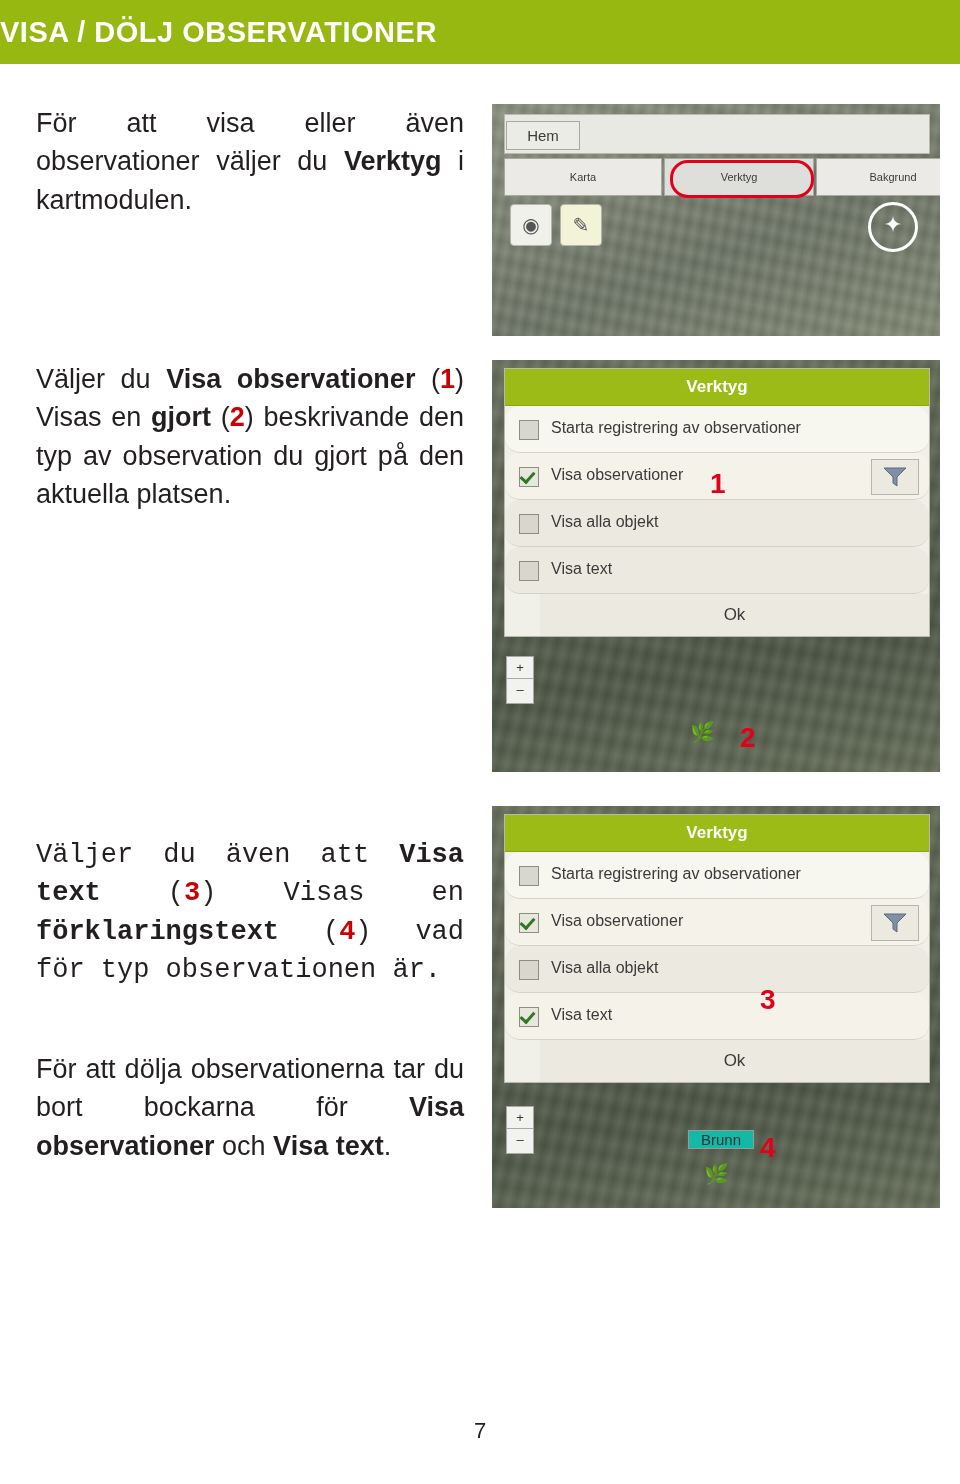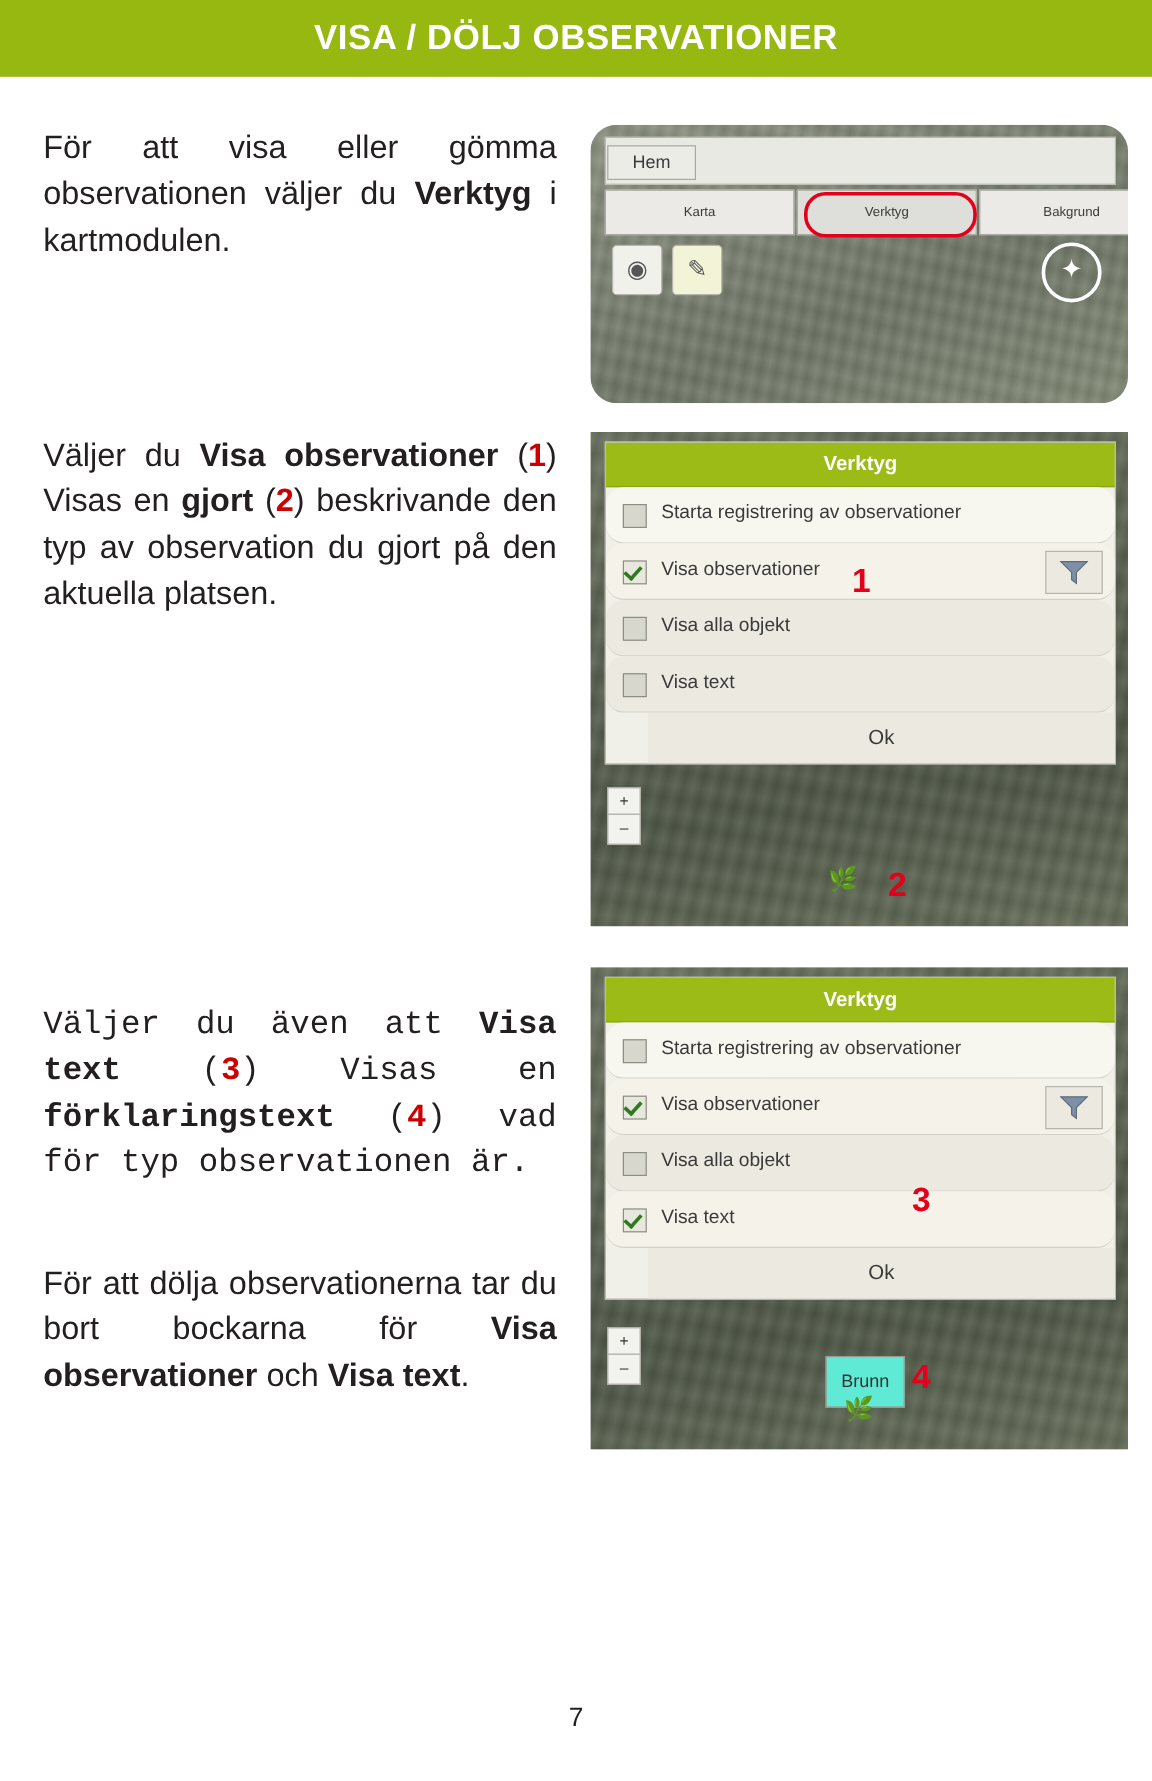--- a/index.html
+++ b/index.html
@@ -24,21 +24,21 @@
     height: 64px;
     background: #97b711;
   }
   .banner-title {
     position: absolute;
     left: 0;
     top: 0;
     width: 960px;
     height: 64px;
     line-height: 64px;
-    text-align: center;
+    text-align: left;
     color: #ffffff;
     font-size: 29px;
     font-weight: bold;
     letter-spacing: 0.5px;
   }
 
   
   .textcol {
     position: absolute;
     left: 36px;
@@ -57,21 +57,21 @@
   #para4 { top: 1050px; }
 
   
   .shot {
     position: absolute;
     background: #ffffff;
     overflow: hidden;
   }
 
   
-  #shot1 { left: 492px; top: 104px; width: 448px; height: 232px; border-radius: 22px; }
+  #shot1 { left: 492px; top: 104px; width: 448px; height: 232px; }
 
   .aerial {
     position: absolute;
     left: 0; top: 0; right: 0; bottom: 0;
     background:
       repeating-linear-gradient(100deg, rgba(255,255,255,0.05) 0px, rgba(0,0,0,0.06) 6px, rgba(255,255,255,0.05) 13px),
       repeating-linear-gradient(12deg, rgba(0,0,0,0.05) 0px, rgba(255,255,255,0.05) 9px, rgba(0,0,0,0.05) 19px),
       linear-gradient(160deg, #8c9280 0%, #7e8574 30%, #6f7768 60%, #848b76 100%);
   }
   .aerial.dark {
@@ -183,39 +183,39 @@
 
   .poi {
     position: absolute; font-size: 20px; color: #3f8a23;
   }
 
   
   #shot3 { left: 492px; top: 806px; width: 448px; height: 402px; }
 
   .brunn-label {
     position: absolute;
-    background: #5eead4; border: 1px solid #9a9a92;
-    font-size: 15px; color: #333; padding: 12px 12px;
+    background: #14b8a6; border: 1px solid #9a9a92;
+    font-size: 15px; color: #333; padding: 0 12px;
   }
 
   
   .pagenum {
     position: absolute; left: 0; top: 1418px; width: 960px;
     text-align: center; font-size: 22px; color: #231f20;
   }
 </style>
 </head>
 <body>
 
 <div class="banner">
   <div class="banner-title">VISA / DÖLJ OBSERVATIONER</div>
 </div>
 
 <div class="textcol" id="para1">
-  <span>För att visa eller gömma observationen väljer du </span><b>Verktyg</b><span> i kartmodulen.</span>
+  <span>För att visa eller även observationer väljer du </span><b>Verktyg</b><span> i kartmodulen.</span>
 </div>
 
 <div class="shot" id="shot1">
   <div class="aerial"></div>
 
   <div class="s1-topbar"></div>
   <div class="s1-hem">Hem</div>
 
   <div class="s1-tabrow">
     <div class="s1-tab" id="s1-tab-karta">Karta</div>

